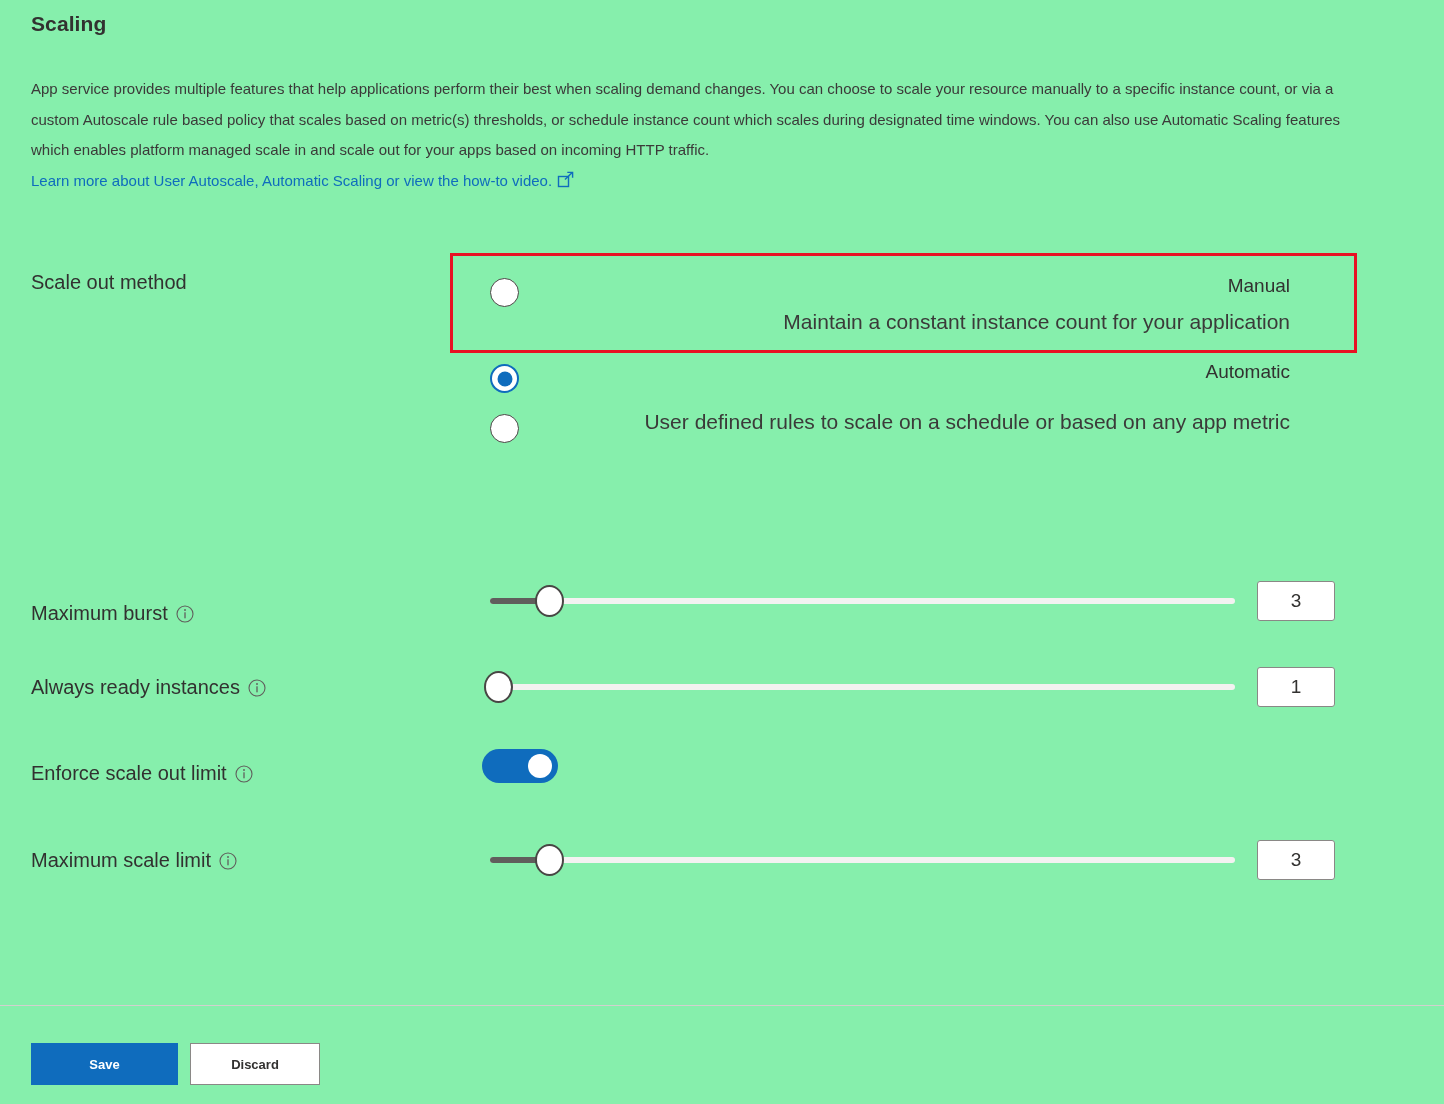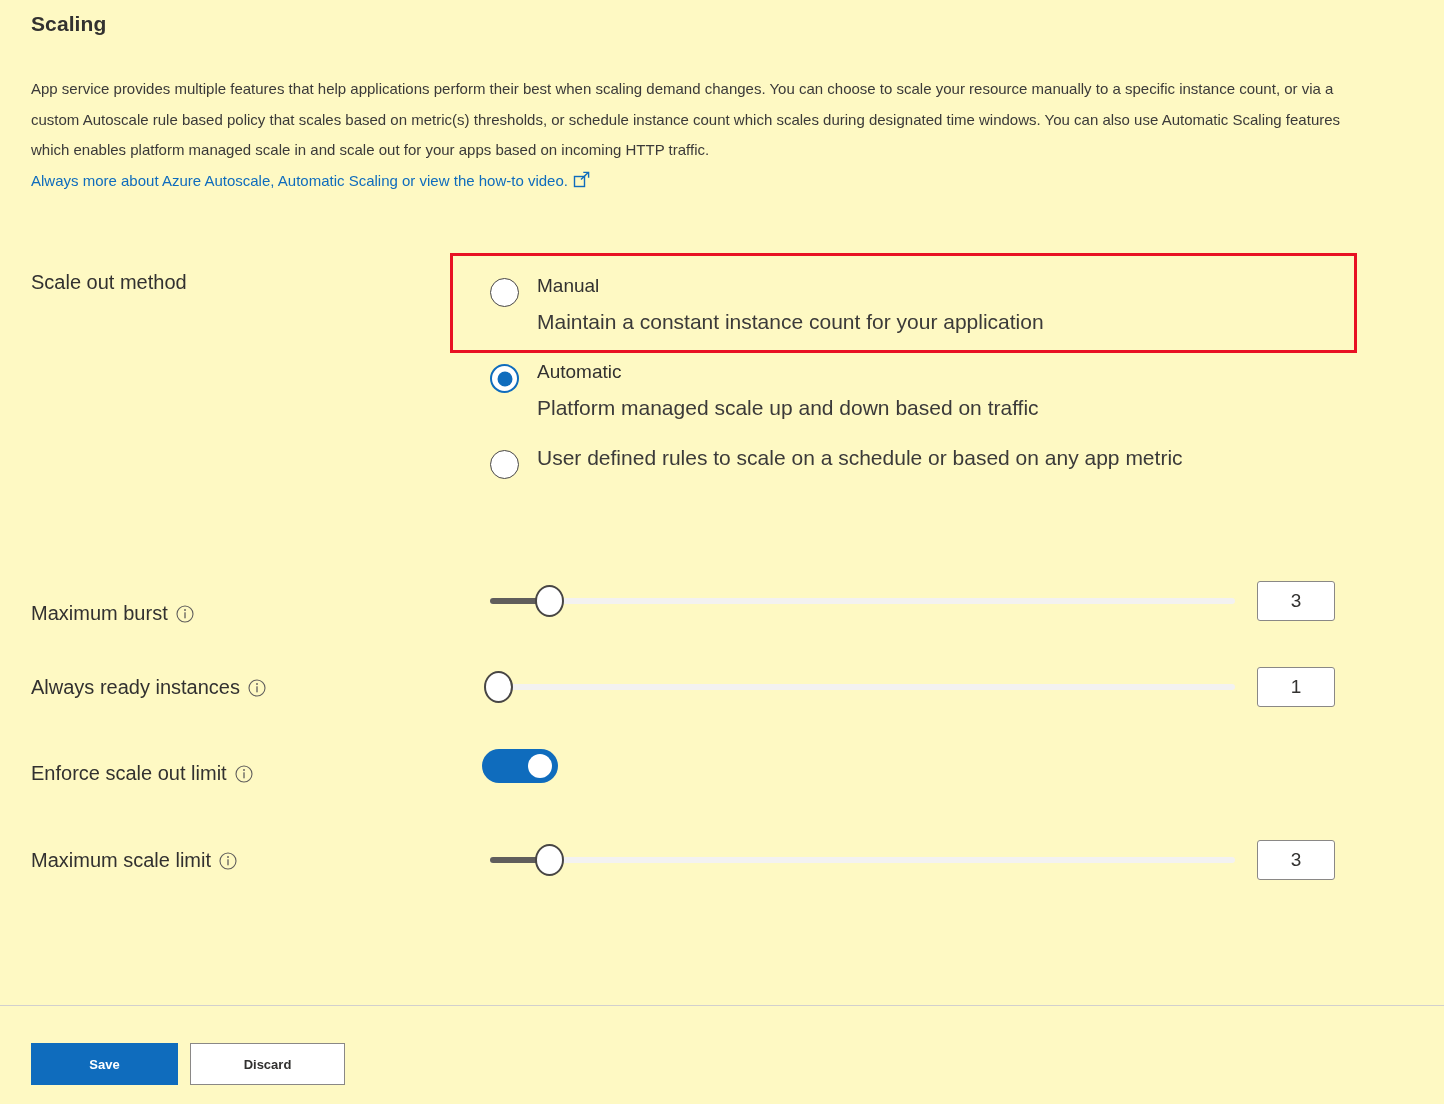--- a/index.html
+++ b/index.html
@@ -11,21 +11,21 @@
     background: #ffffff;
     font-family: "Liberation Sans", sans-serif;
     color: #323130;
     overflow: hidden;
   }
 
   .page {
     position: relative;
     width: 1444px;
     height: 1104px;
-    background: #fef9c3;
+    background: #86efac;
     text-decoration: underline;
   }
 
   
   .page-title {
     position: absolute;
     left: 31px;
     top: 12px;
     font-size: 21px;
     font-weight: 600;
@@ -81,20 +81,21 @@
     position: absolute;
     left: 490px;
     top: 273px;
     width: 800px;
   }
   .radio-option {
     position: relative;
     padding-left: 47px;
     margin-bottom: 24px;
     cursor: pointer;
+    text-align: right;
   }
   .radio-option:last-child { margin-bottom: 0; }
 
   .radio-circle {
     position: absolute;
     left: 0;
     top: 5px;
     width: 29px;
     height: 29px;
     border-radius: 50%;
@@ -234,38 +235,38 @@
   .btn-primary {
     left: 31px;
     width: 147px;
     background: #0f6cbd;
     color: #ffffff;
     border: 1px solid #0f6cbd;
     font-weight: 600;
   }
   .btn-secondary {
     left: 190px;
-    width: 155px;
+    width: 130px;
     background: #ffffff;
     color: #323130;
     border: 1px solid #8a8886;
     font-weight: 600;
   }
 </style>
 </head>
 <body>
 
 <div class="page">
 
   <div class="page-title">Scaling</div>
 
   <div class="description">
     <span>App service provides multiple features that help applications perform their best when scaling demand changes. You can choose to scale your resource manually to a specific instance count, or via a custom Autoscale rule based policy that scales based on metric(s) thresholds, or schedule instance count which scales during designated time windows. You can also use Automatic Scaling features which enables platform managed scale in and scale out for your apps based on incoming HTTP traffic.</span>
     <br>
-    <a class="link" href="#">Always more about Azure Autoscale, Automatic Scaling or view the how-to video.</a><span class="ext-icon"><svg width="17" height="17" viewBox="0 0 17 17">
+    <a class="link" href="#">Learn more about User Autoscale, Automatic Scaling or view the how-to video.</a><span class="ext-icon"><svg width="17" height="17" viewBox="0 0 17 17">
           <rect x="1.5" y="5.5" width="10" height="10" fill="none" stroke="#0f6cbd" stroke-width="1.4"></rect>
           <path d="M8 8.6 L15.2 1.6" stroke="#0f6cbd" stroke-width="1.4" fill="none"></path>
           <path d="M10.3 1.4 L15.6 1.4 L15.6 6.7" stroke="#0f6cbd" stroke-width="1.4" fill="none"></path>
         </svg></span>
   </div>
 
   <div class="row-label" style="top:271px;">
     <span>Scale out method</span>
   </div>
 
@@ -273,21 +274,20 @@
 
     <div class="radio-option">
       <span class="radio-circle"></span>
       <div class="radio-title">Manual</div>
       <div class="radio-desc">Maintain a constant instance count for your application</div>
     </div>
 
     <div class="radio-option">
       <span class="radio-circle checked"></span>
       <div class="radio-title">Automatic</div>
-      <div class="radio-desc">Platform managed scale up and down based on traffic</div>
     </div>
 
     <div class="radio-option">
       <span class="radio-circle"></span>
       <div class="radio-desc">User defined rules to scale on a schedule or based on any app metric</div>
     </div>
   </div>
 
   <div class="highlight-box"></div>
 

